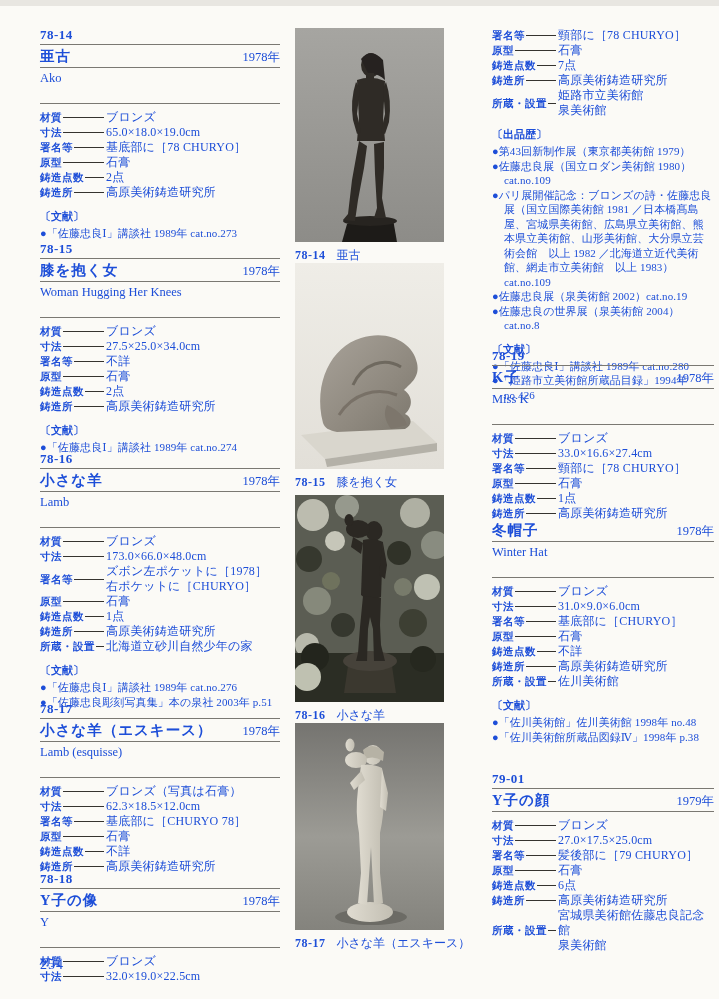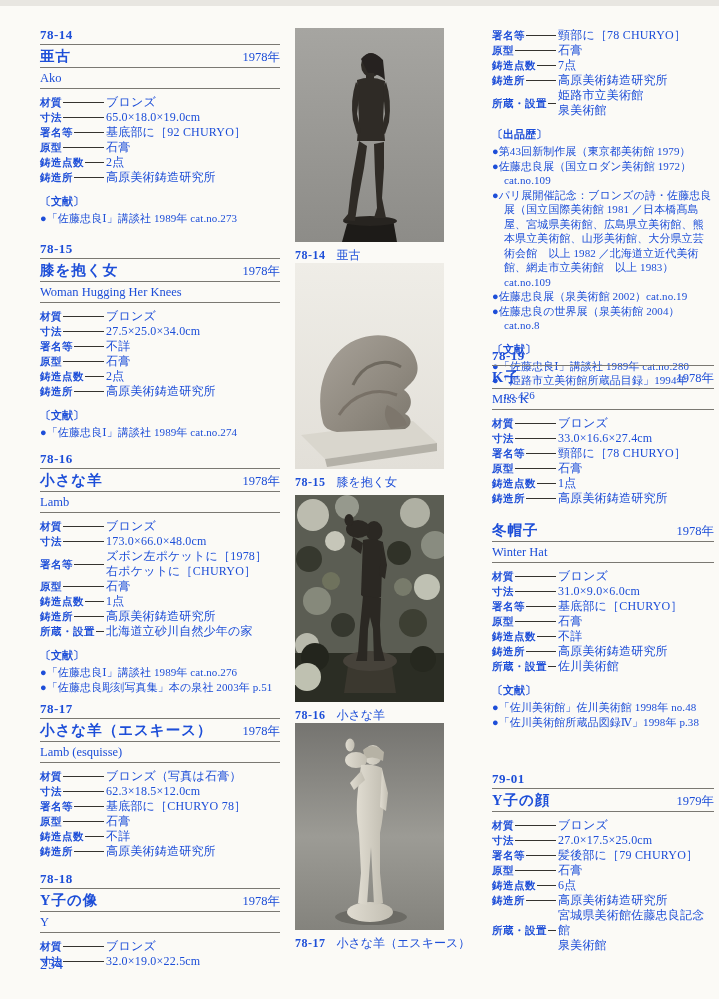--- a/index.html
+++ b/index.html
@@ -4,21 +4,21 @@
 <style>
   html,body{margin:0;padding:0;background:#e8e6e1;}
   .page{position:relative;width:719px;height:999px;background:#fbfaf6;margin:6px auto;overflow:hidden;
         font-family:"Liberation Serif","DejaVu Serif",serif;color:#1d4ed8;}
   .entry{position:absolute;width:240px;}
   .entry.right{width:222px;}
   .eno{font-size:13px;font-weight:bold;line-height:14px;padding-bottom:2px;border-bottom:1px solid #7a7872;letter-spacing:.5px;}
   .etitle{display:flex;justify-content:space-between;align-items:baseline;padding:3px 0 2px;border-bottom:1px solid #7a7872;}
   .etja{font-size:14.5px;font-weight:bold;letter-spacing:1px;line-height:17px;}
   .eyear{font-size:12.5px;line-height:15px;}
-  .een{font-size:12.5px;line-height:14px;padding:3px 0 3px;border-bottom:1px solid #7a7872;}
+  .een{font-size:12.5px;line-height:14px;padding:3px 0 18px;border-bottom:1px solid #7a7872;}
   .fields{margin-top:6px;}
   .frow{display:flex;align-items:center;font-size:12px;line-height:15px;}
   .fhead{display:flex;align-items:center;flex:0 0 66px;width:66px;height:15px;}
   .flabel{font-family:"Liberation Sans","DejaVu Sans",sans-serif;font-weight:bold;font-size:10.5px;white-space:nowrap;letter-spacing:.5px;}
   .leader{flex:1;min-width:3px;height:0;border-top:1.2px solid #35332f;margin:0 2px 0 1px;}
   .fvalue{white-space:pre-line;letter-spacing:.2px;}
   .refs{margin-top:9px;}
   .refhead{font-family:"Liberation Sans","DejaVu Sans",sans-serif;font-weight:bold;font-size:11px;line-height:14px;margin-bottom:3px;}
   .refitem{font-size:11px;line-height:14.5px;padding-left:12px;text-indent:-12px;white-space:pre-line;letter-spacing:.1px;}
   .photo-block{position:absolute;left:295px;width:178px;}
@@ -52,21 +52,21 @@
             <span class="flabel">寸法</span>
             <span class="leader"></span>
           </span>
           <span class="fvalue">65.0×18.0×19.0cm</span>
         </div>
       <div class="frow">
           <span class="fhead">
             <span class="flabel">署名等</span>
             <span class="leader"></span>
           </span>
-          <span class="fvalue">基底部に［92 CHURYO］</span>
+          <span class="fvalue">基底部に［78 CHURYO］</span>
         </div>
       <div class="frow">
           <span class="fhead">
             <span class="flabel">原型</span>
             <span class="leader"></span>
           </span>
           <span class="fvalue">石膏</span>
         </div>
       <div class="frow">
           <span class="fhead">
@@ -456,21 +456,21 @@
             <span class="flabel">所蔵・設置</span>
             <span class="leader"></span>
           </span>
           <span class="fvalue">姫路市立美術館
 泉美術館</span>
         </div>
     </div>
     <div class="refs">
       <div class="refhead">〔出品歴〕</div>
       <div class="refitem">●第43回新制作展（東京都美術館 1979）</div>
-      <div class="refitem">●佐藤忠良展（国立ロダン美術館 1972）cat.no.109</div>
+      <div class="refitem">●佐藤忠良展（国立ロダン美術館 1980）cat.no.109</div>
       <div class="refitem">●パリ展開催記念：ブロンズの詩・佐藤忠良展（国立国際美術館 1981 ／日本橋髙島屋、宮城県美術館、広島県立美術館、熊本県立美術館、山形美術館、大分県立芸術会館　以上 1982 ／北海道立近代美術館、網走市立美術館　以上 1983）
 cat.no.109</div>
       <div class="refitem">●佐藤忠良展（泉美術館 2002）cat.no.19</div>
       <div class="refitem">●佐藤忠良の世界展（泉美術館 2004）cat.no.8</div>
     </div>
     <div class="refs">
       <div class="refhead">〔文献〕</div>
       <div class="refitem">●「佐藤忠良Ⅰ」講談社 1989年 cat.no.280</div>
       <div class="refitem">●「姫路市立美術館所蔵品目録」1994年 no.426</div>
     </div>

